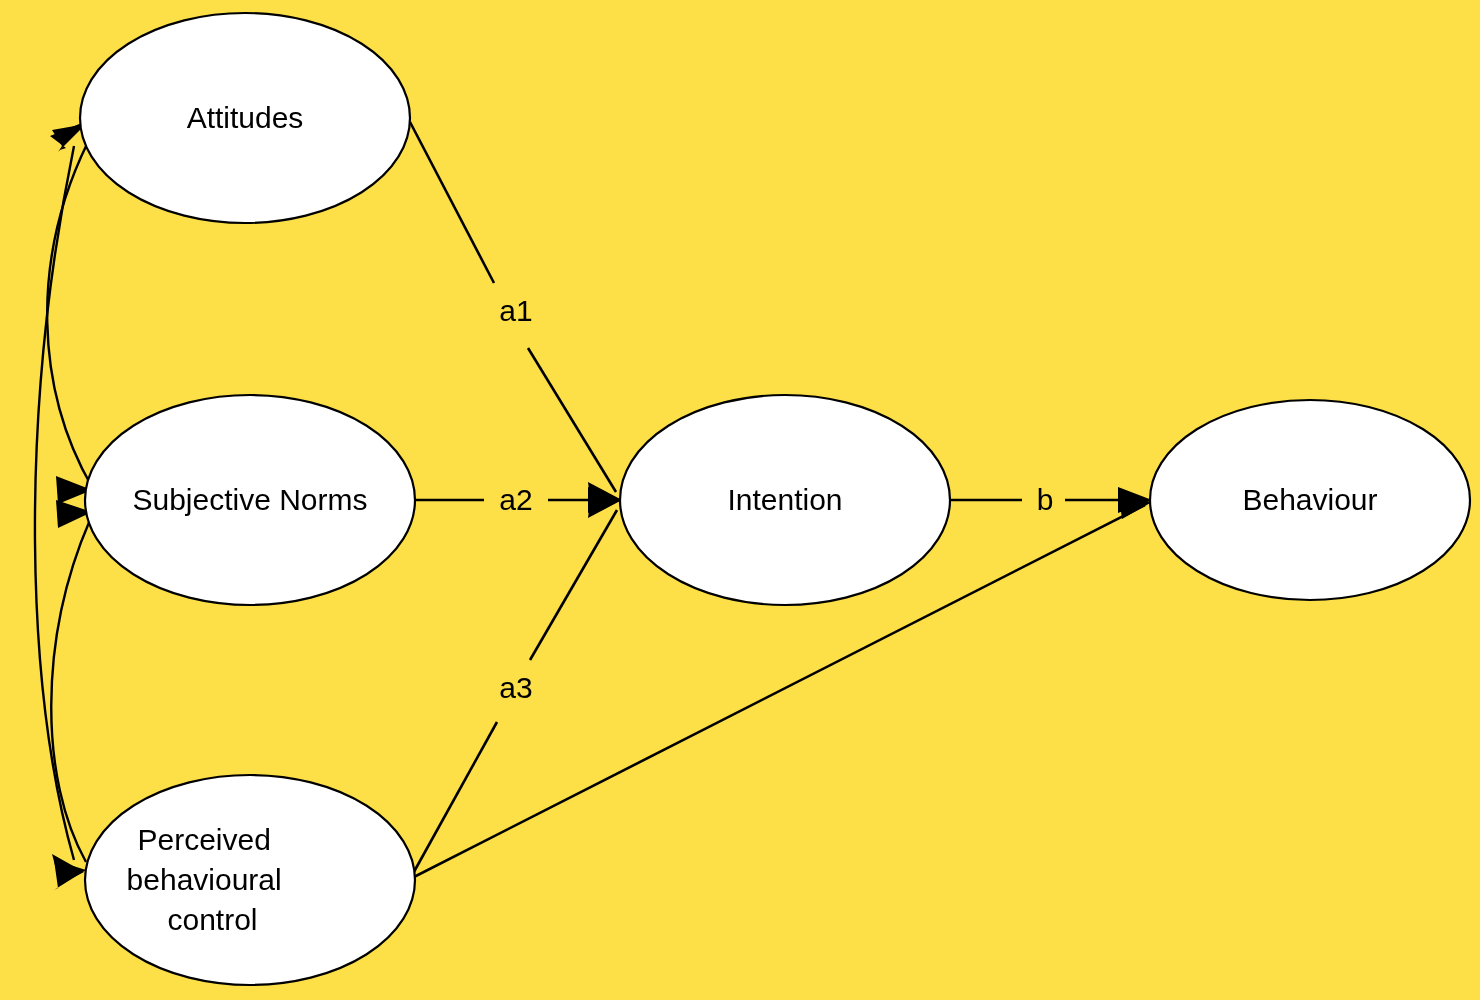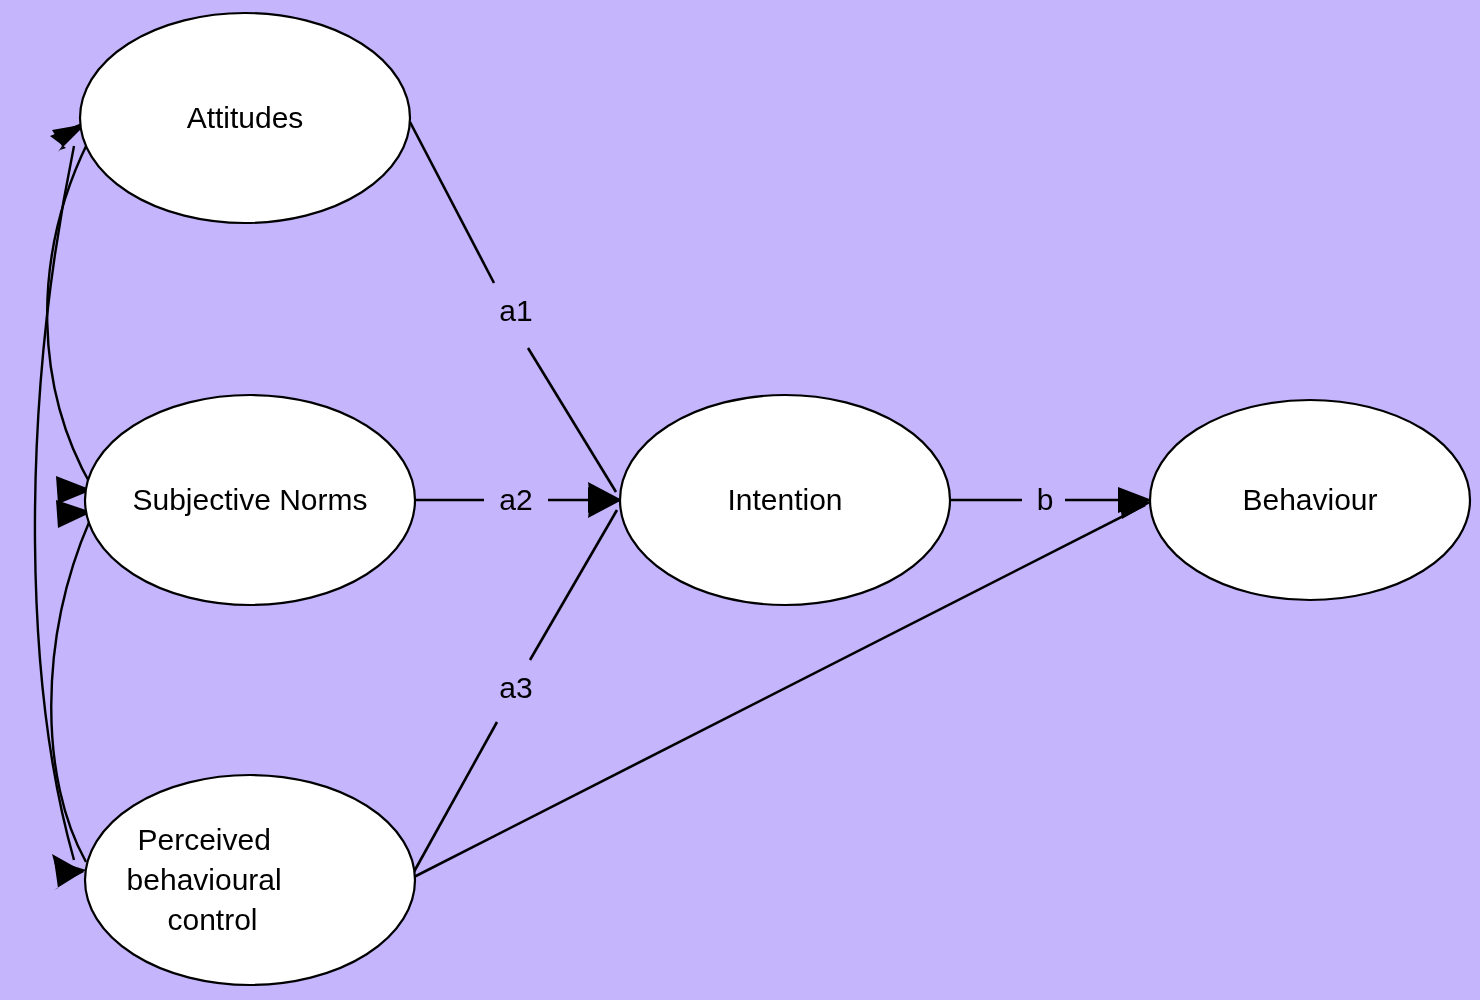--- a/index.html
+++ b/index.html
@@ -11,21 +11,21 @@
   body {
     width: 1480px;
     height: 1000px;
     overflow: hidden;
     font-family: "Liberation Sans", sans-serif;
   }
   #diagram-root {
     position: relative;
     width: 1480px;
     height: 1000px;
-    background: #c4b5fd;
+    background: #fde047;
   }
   svg#tpb-svg {
     display: block;
     width: 1480px;
     height: 1000px;
   }
   .node-shape {
     fill: #ffffff;
     stroke: #000000;
     stroke-width: 2.2;

